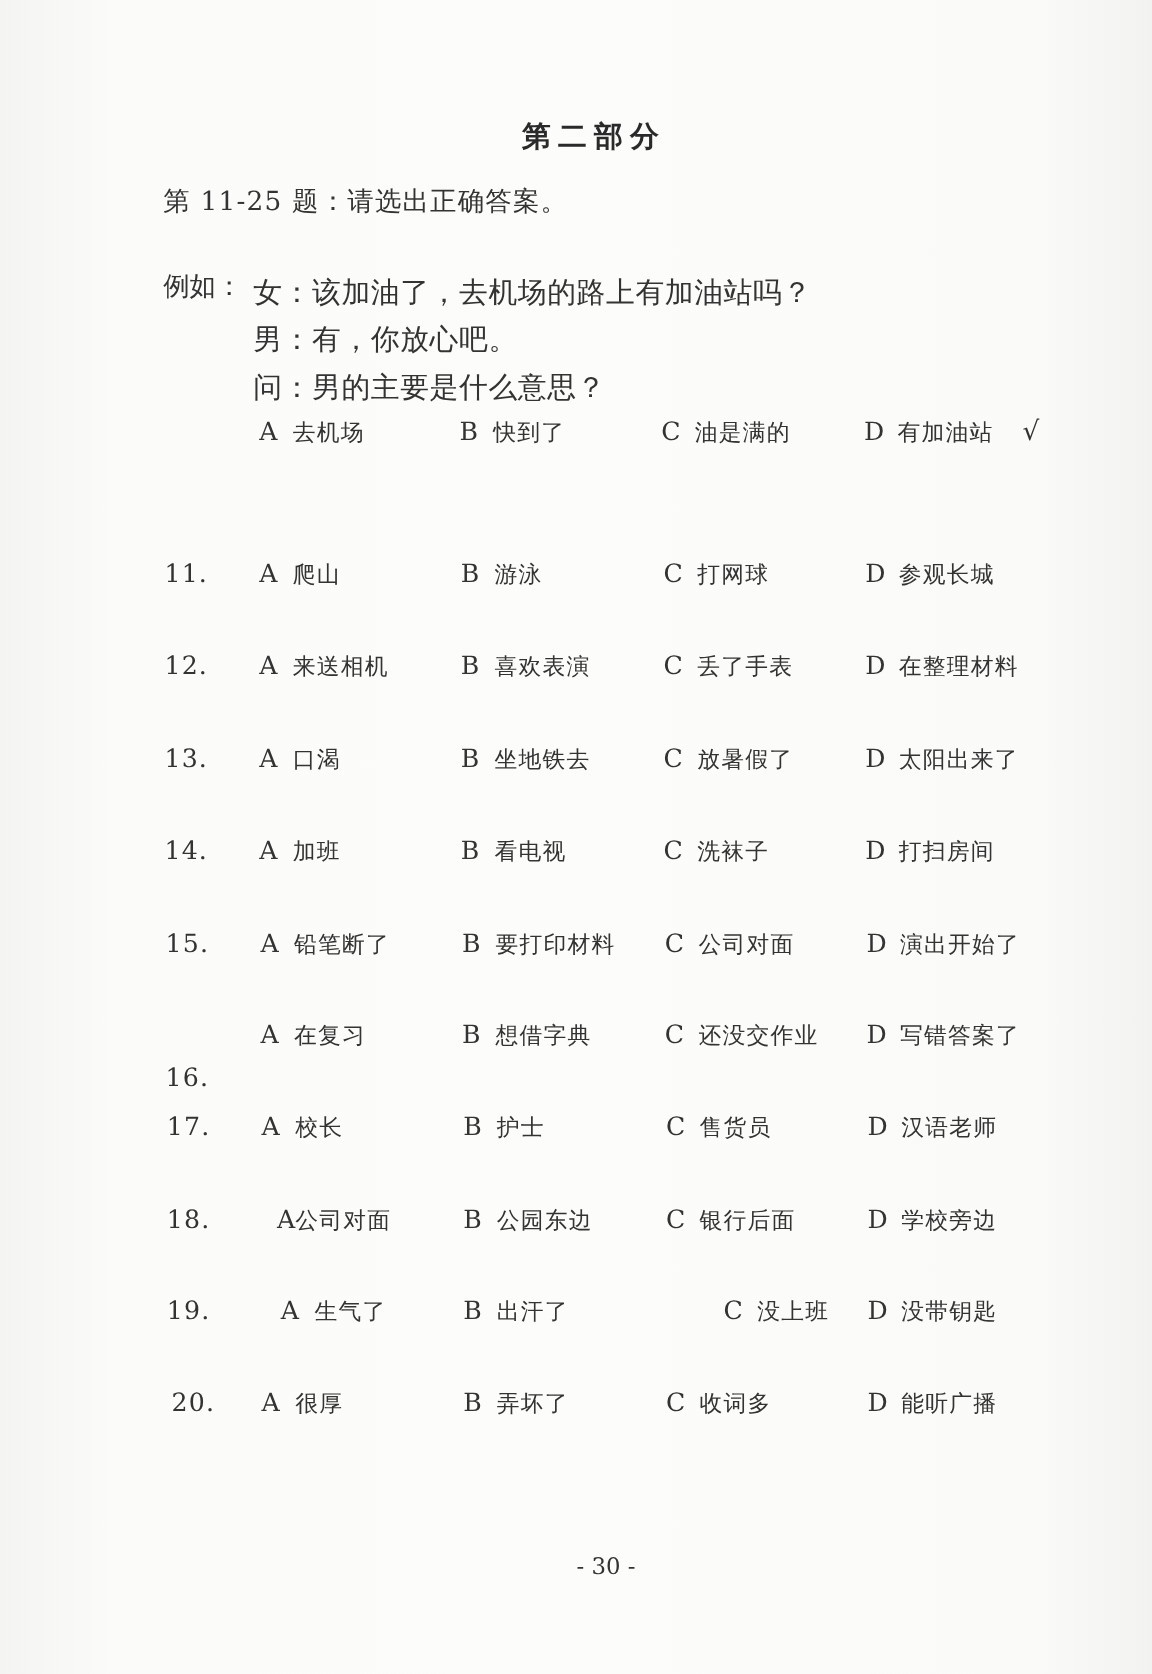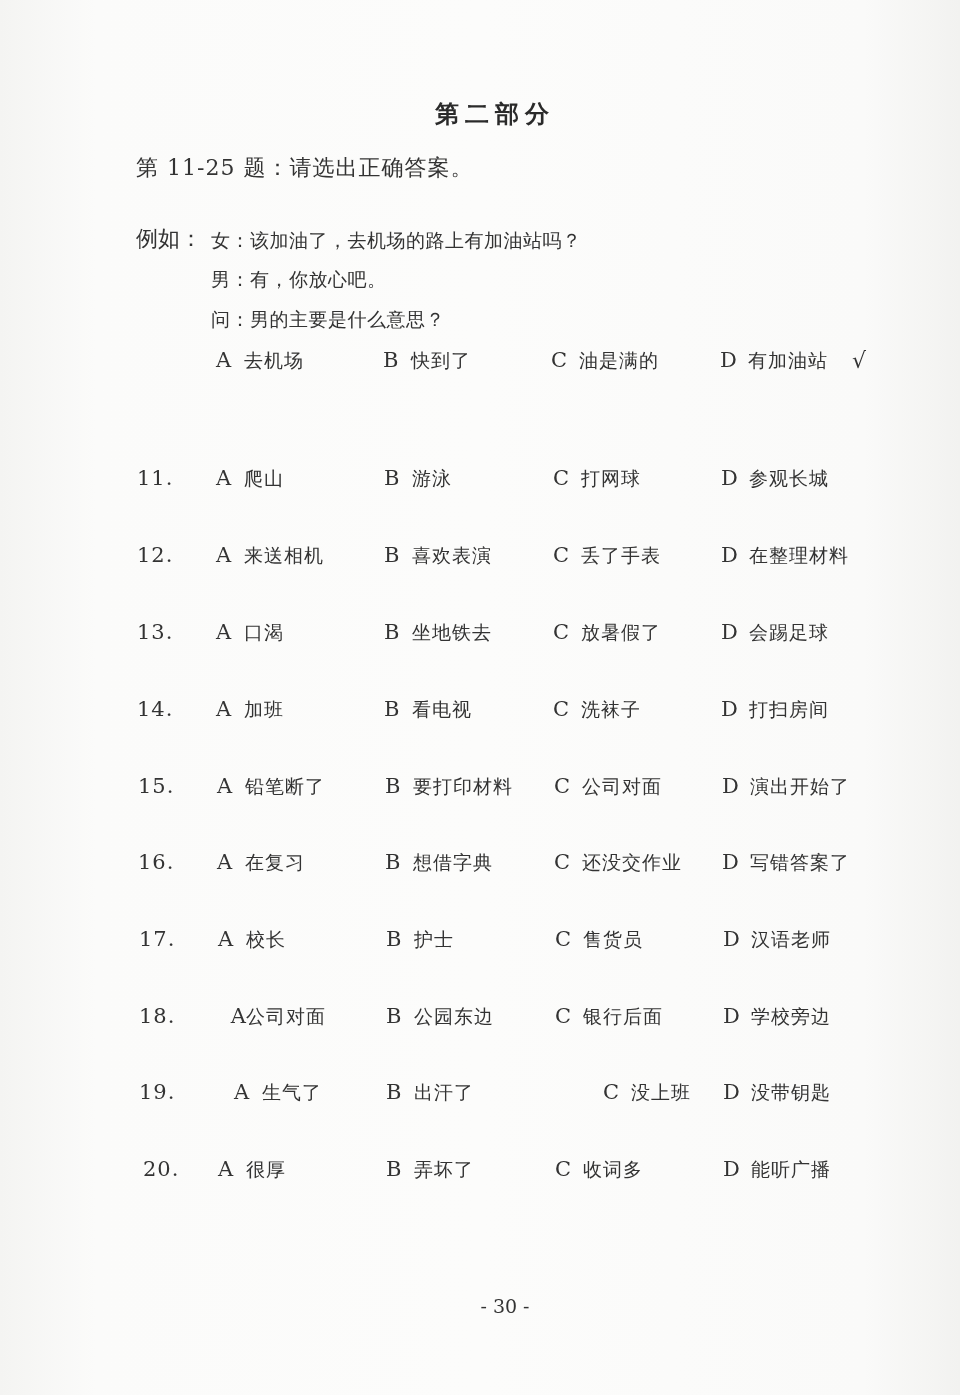--- a/index.html
+++ b/index.html
@@ -44,21 +44,21 @@
     .example-label {
       position: absolute;
       top: 224px;
       left: 136px;
       font-size: 22px;
       color: #333;
     }
     .dialog-line {
       position: absolute;
       left: 211px;
-      font-size: 19px;
+      font-size: 24px;
       color: #333;
       letter-spacing: 0.5px;
     }
     .row {
       position: absolute;
       left: 0;
       width: 960px;
       height: 30px;
       font-size: 20px;
       color: #333;
@@ -140,38 +140,38 @@
         <div class="opt" style="left: 216px;"><span class="letter">A</span><span class="text">来送相机</span></div>
         <div class="opt" style="left: 384px;"><span class="letter">B</span><span class="text">喜欢表演</span></div>
         <div class="opt" style="left: 553px;"><span class="letter">C</span><span class="text">丢了手表</span></div>
         <div class="opt" style="left: 721px;"><span class="letter">D</span><span class="text">在整理材料</span></div>
       </div>
       <div class="row" style="top: 620px;">
         <span class="qnum" style="left: 137px;">13.</span>
         <div class="opt" style="left: 216px;"><span class="letter">A</span><span class="text">口渴</span></div>
         <div class="opt" style="left: 384px;"><span class="letter">B</span><span class="text">坐地铁去</span></div>
         <div class="opt" style="left: 553px;"><span class="letter">C</span><span class="text">放暑假了</span></div>
-        <div class="opt" style="left: 721px;"><span class="letter">D</span><span class="text">会踢足球</span></div>
+        <div class="opt" style="left: 721px;"><span class="letter">D</span><span class="text">太阳出来了</span></div>
       </div>
       <div class="row" style="top: 697px;">
         <span class="qnum" style="left: 137px;">14.</span>
         <div class="opt" style="left: 216px;"><span class="letter">A</span><span class="text">加班</span></div>
         <div class="opt" style="left: 384px;"><span class="letter">B</span><span class="text">看电视</span></div>
         <div class="opt" style="left: 553px;"><span class="letter">C</span><span class="text">洗袜子</span></div>
         <div class="opt" style="left: 721px;"><span class="letter">D</span><span class="text">打扫房间</span></div>
       </div>
       <div class="row" style="top: 774px;">
         <span class="qnum" style="left: 138px;">15.</span>
         <div class="opt" style="left: 217px;"><span class="letter">A</span><span class="text">铅笔断了</span></div>
         <div class="opt" style="left: 385px;"><span class="letter">B</span><span class="text">要打印材料</span></div>
         <div class="opt" style="left: 554px;"><span class="letter">C</span><span class="text">公司对面</span></div>
         <div class="opt" style="left: 722px;"><span class="letter">D</span><span class="text">演出开始了</span></div>
       </div>
       <div class="row" style="top: 850px;">
-        <span class="qnum" style="left: 138px;">16.</span>
+        <span class="qnum" style="left: 138px; margin-top: 36px;">16.</span>
         <div class="opt" style="left: 217px;"><span class="letter">A</span><span class="text">在复习</span></div>
         <div class="opt" style="left: 385px;"><span class="letter">B</span><span class="text">想借字典</span></div>
         <div class="opt" style="left: 554px;"><span class="letter">C</span><span class="text">还没交作业</span></div>
         <div class="opt" style="left: 722px;"><span class="letter">D</span><span class="text">写错答案了</span></div>
       </div>
       <div class="row" style="top: 927px;">
         <span class="qnum" style="left: 139px;">17.</span>
         <div class="opt" style="left: 218px;"><span class="letter">A</span><span class="text">校长</span></div>
         <div class="opt" style="left: 386px;"><span class="letter">B</span><span class="text">护士</span></div>
         <div class="opt" style="left: 555px;"><span class="letter">C</span><span class="text">售货员</span></div>

